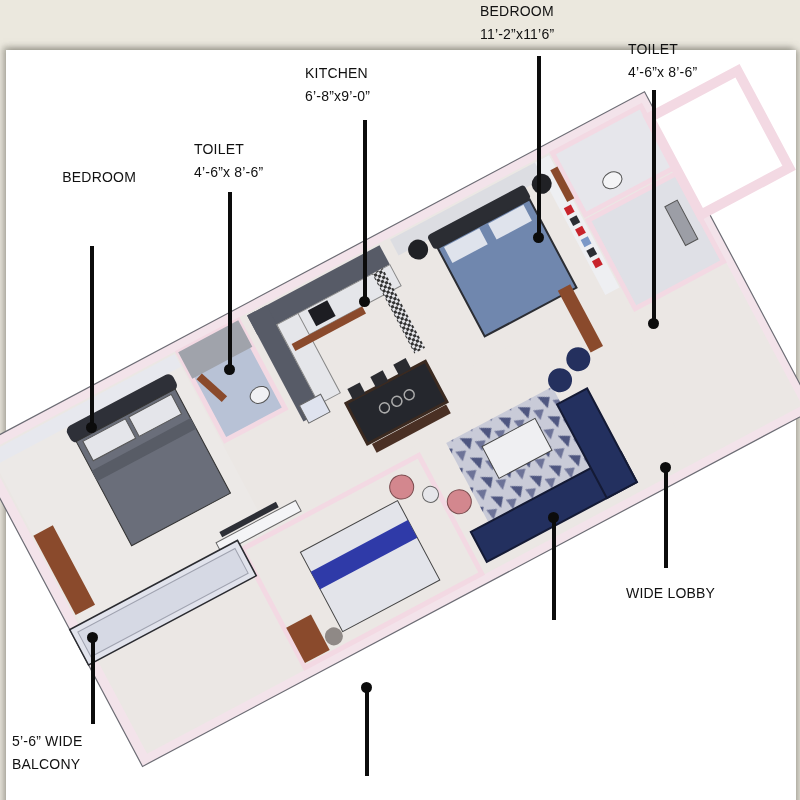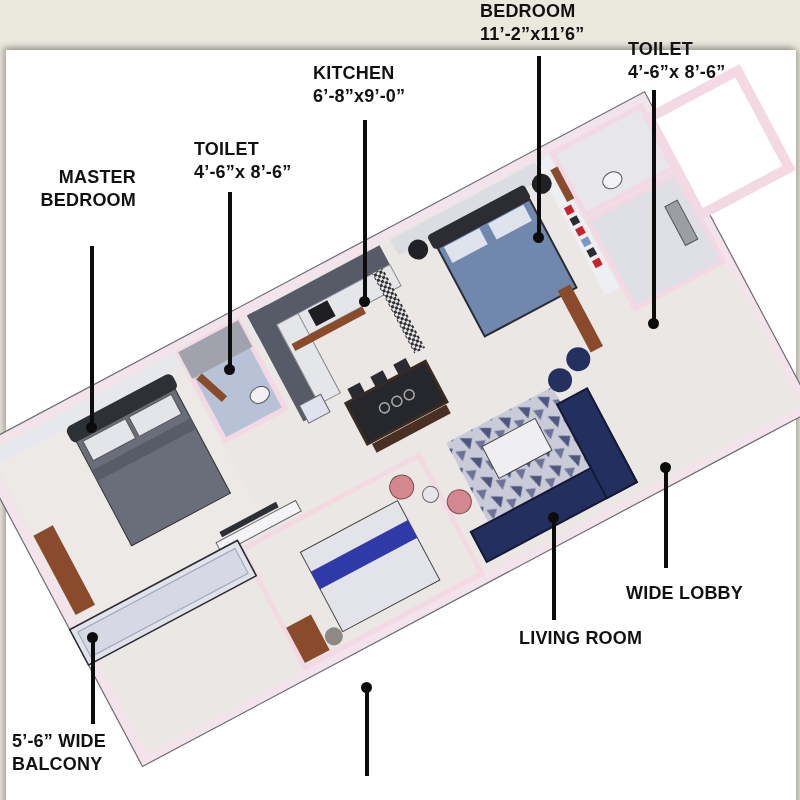--- a/index.html
+++ b/index.html
@@ -9,22 +9,22 @@
       font-family: "Liberation Sans", sans-serif;
       position: relative;
     }
     .card {
       position: absolute; left: 6px; top: 50px; width: 790px; height: 760px;
       background: #ffffff;
       box-shadow: -3px -3px 6px rgba(120,118,108,0.55), 3px 0 6px rgba(120,118,108,0.5);
     }
     .plan { position: absolute; left: 0; top: 0; width: 800px; height: 800px; }
     .label {
-      position: absolute; font-weight: bold; color: #111;
-      font-size: 18px; line-height: 23px; letter-spacing: 0.2px;
+      position: absolute; font-weight: normal; color: #111;
+      font-size: 14px; line-height: 23px; letter-spacing: 0.2px;
       white-space: nowrap;
     }
     .label .name, .label .dim { display: block; }
     .label.right { text-align: right; }
     .leader { position: absolute; width: 4px; background: #0c0c0c; }
     .dot { position: absolute; width: 11px; height: 11px; border-radius: 50%; background: #0c0c0c; }
   </style>
 </head>
 <body>
 
@@ -174,49 +174,47 @@
 <div class="leader" style="left:537px; top:56px; height:180px;"></div>
 <div class="dot" style="left:533px; top:232px;"></div>
 
 <div class="label" style="left:628px; top:38px;">
   <span class="name">TOILET</span>
   <span class="dim">4’-6”x 8’-6”</span>
 </div>
 <div class="leader" style="left:652px; top:90px; height:232px;"></div>
 <div class="dot" style="left:648px; top:318px;"></div>
 
-<div class="label" style="left:313px; top:62px;">
+<div class="label" style="left:305px; top:62px;">
   <span class="name">KITCHEN</span>
   <span class="dim">6’-8”x9’-0”</span>
 </div>
 <div class="leader" style="left:363px; top:120px; height:180px;"></div>
 <div class="dot" style="left:359px; top:296px;"></div>
 
 <div class="label" style="left:194px; top:138px;">
   <span class="name">TOILET</span>
   <span class="dim">4’-6”x 8’-6”</span>
 </div>
 <div class="leader" style="left:228px; top:192px; height:176px;"></div>
 <div class="dot" style="left:224px; top:364px;"></div>
 
 <div class="label right" style="left:18px; top:166px; width:118px;">
-  <span class="name">MASTER</span>
   <span class="name">BEDROOM</span>
 </div>
 <div class="leader" style="left:90px; top:246px; height:180px;"></div>
 <div class="dot" style="left:86px; top:422px;"></div>
 
 <div class="label" style="left:626px; top:582px;">
   <span class="name">WIDE LOBBY</span>
 </div>
 <div class="leader" style="left:664px; top:466px; height:102px;"></div>
 <div class="dot" style="left:660px; top:462px;"></div>
 
 <div class="label" style="left:519px; top:627px;">
-  <span class="name">LIVING ROOM</span>
 </div>
 <div class="leader" style="left:552px; top:516px; height:104px;"></div>
 <div class="dot" style="left:548px; top:512px;"></div>
 
 <div class="label" style="left:12px; top:730px;">
   <span class="name">5’-6” WIDE</span>
   <span class="name">BALCONY</span>
 </div>
 <div class="leader" style="left:91px; top:636px; height:88px;"></div>
 <div class="dot" style="left:87px; top:632px;"></div>

